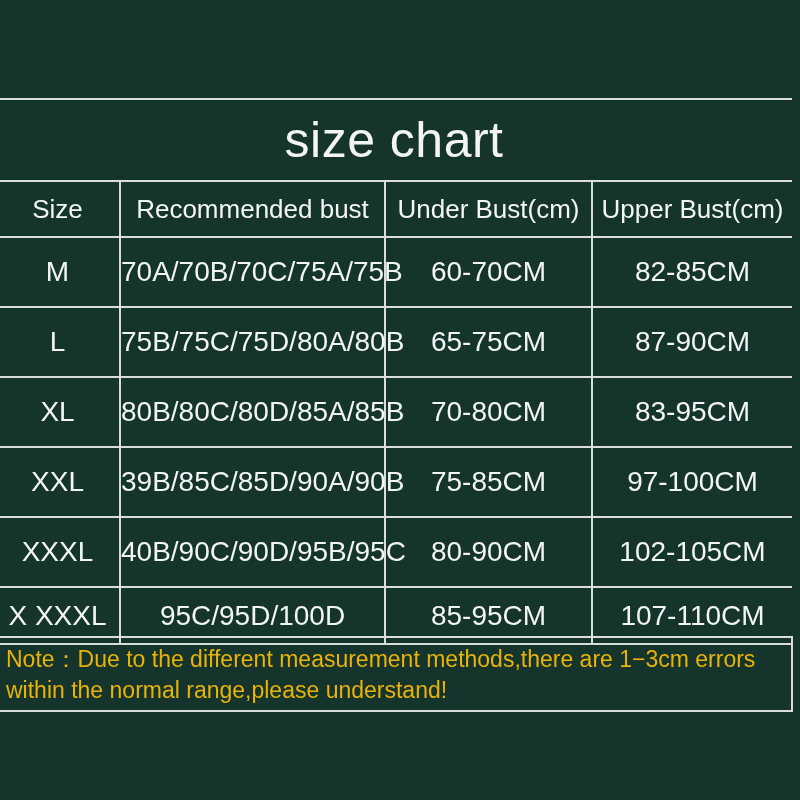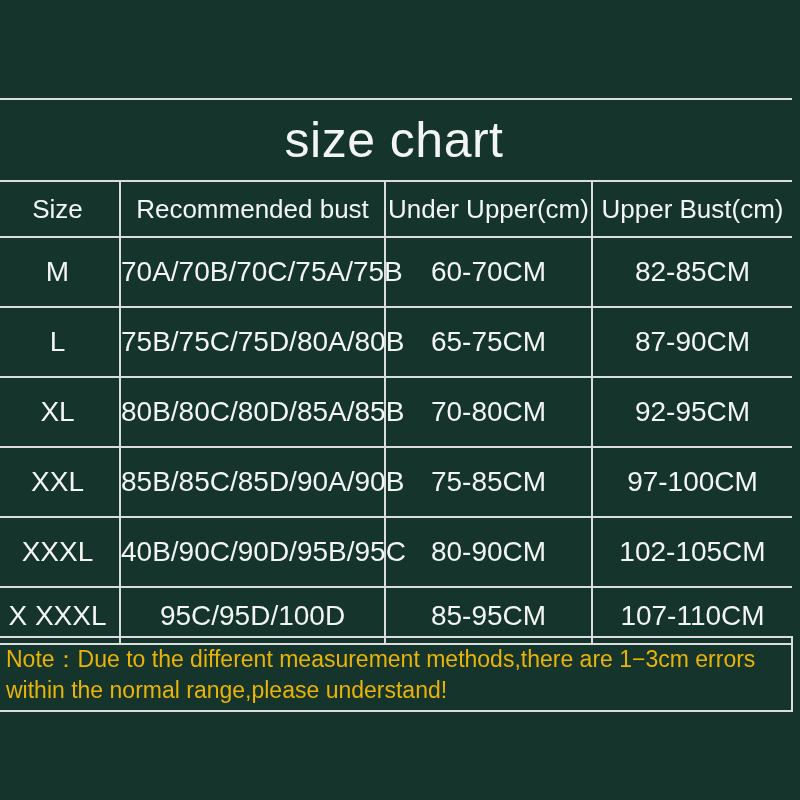--- a/index.html
+++ b/index.html
@@ -116,21 +116,21 @@
       <col class="col-upper">
     </colgroup>
     <tbody>
       <tr class="title-row">
         <td colspan="4">size chart</td>
       </tr>
 
       <tr class="head-row">
         <td class="col-size">Size</td>
         <td class="col-rec">Recommended bust</td>
-        <td class="col-under">Under Upper(cm)</td>
+        <td class="col-under">Under Bust(cm)</td>
         <td class="col-upper">Upper Bust(cm)</td>
       </tr>
 
       <tr class="data-row">
         <td class="col-size cell-size">M</td>
         <td class="col-rec">70A/70B/70C/75A/75B</td>
         <td class="col-under">60-70CM</td>
         <td class="col-upper">82-85CM</td>
       </tr>
 
@@ -138,26 +138,26 @@
         <td class="col-size cell-size">L</td>
         <td class="col-rec">75B/75C/75D/80A/80B</td>
         <td class="col-under">65-75CM</td>
         <td class="col-upper">87-90CM</td>
       </tr>
 
       <tr class="data-row">
         <td class="col-size cell-size">XL</td>
         <td class="col-rec">80B/80C/80D/85A/85B</td>
         <td class="col-under">70-80CM</td>
-        <td class="col-upper">92-95CM</td>
+        <td class="col-upper">83-95CM</td>
       </tr>
 
       <tr class="data-row">
         <td class="col-size cell-size">XXL</td>
-        <td class="col-rec">85B/85C/85D/90A/90B</td>
+        <td class="col-rec">39B/85C/85D/90A/90B</td>
         <td class="col-under">75-85CM</td>
         <td class="col-upper">97-100CM</td>
       </tr>
 
       <tr class="data-row">
         <td class="col-size cell-size">XXXL</td>
         <td class="col-rec">40B/90C/90D/95B/95C</td>
         <td class="col-under">80-90CM</td>
         <td class="col-upper">102-105CM</td>
       </tr>

